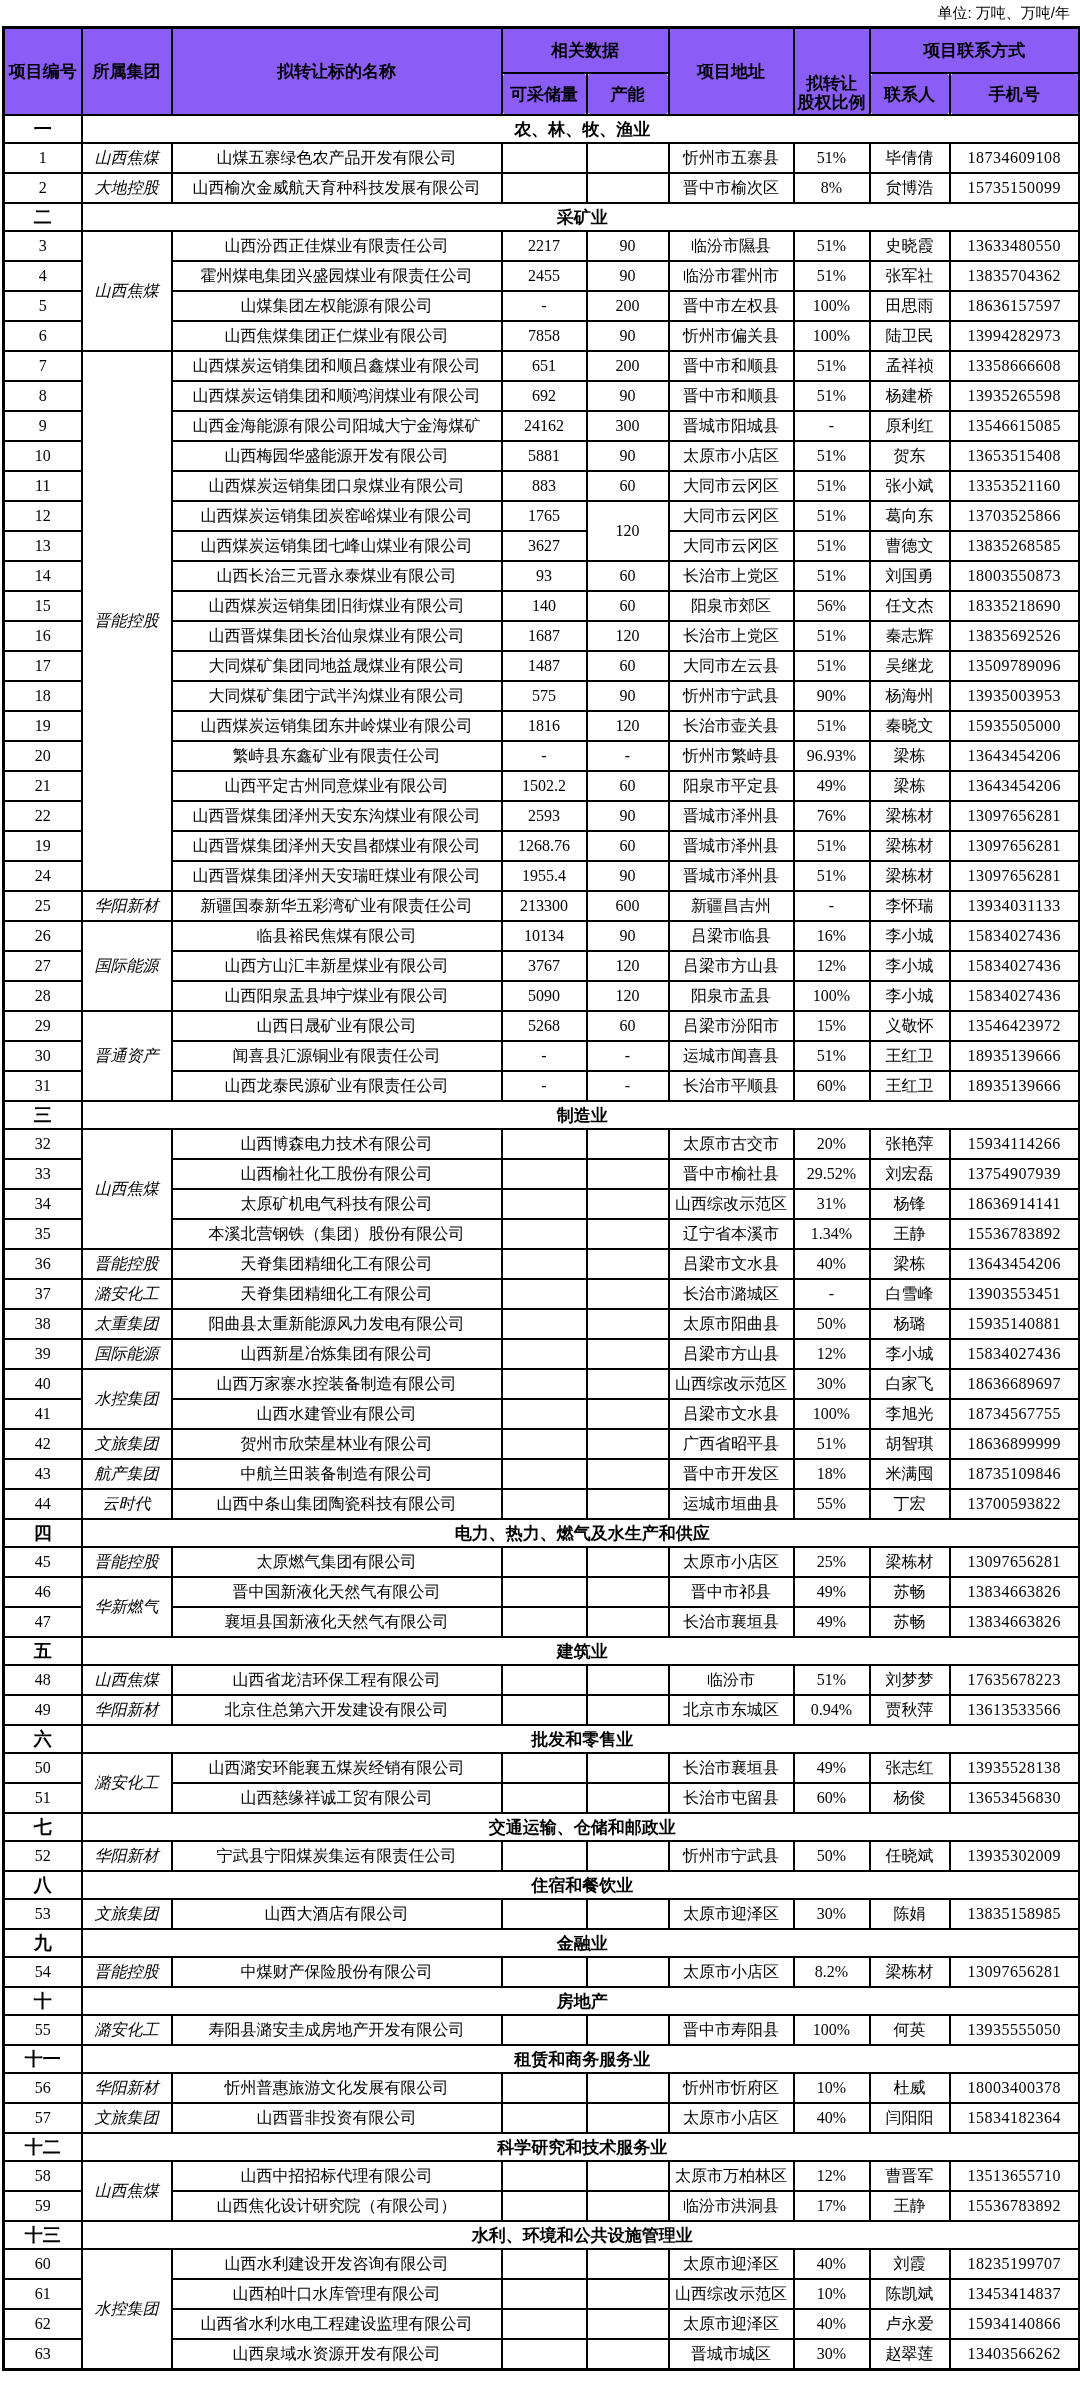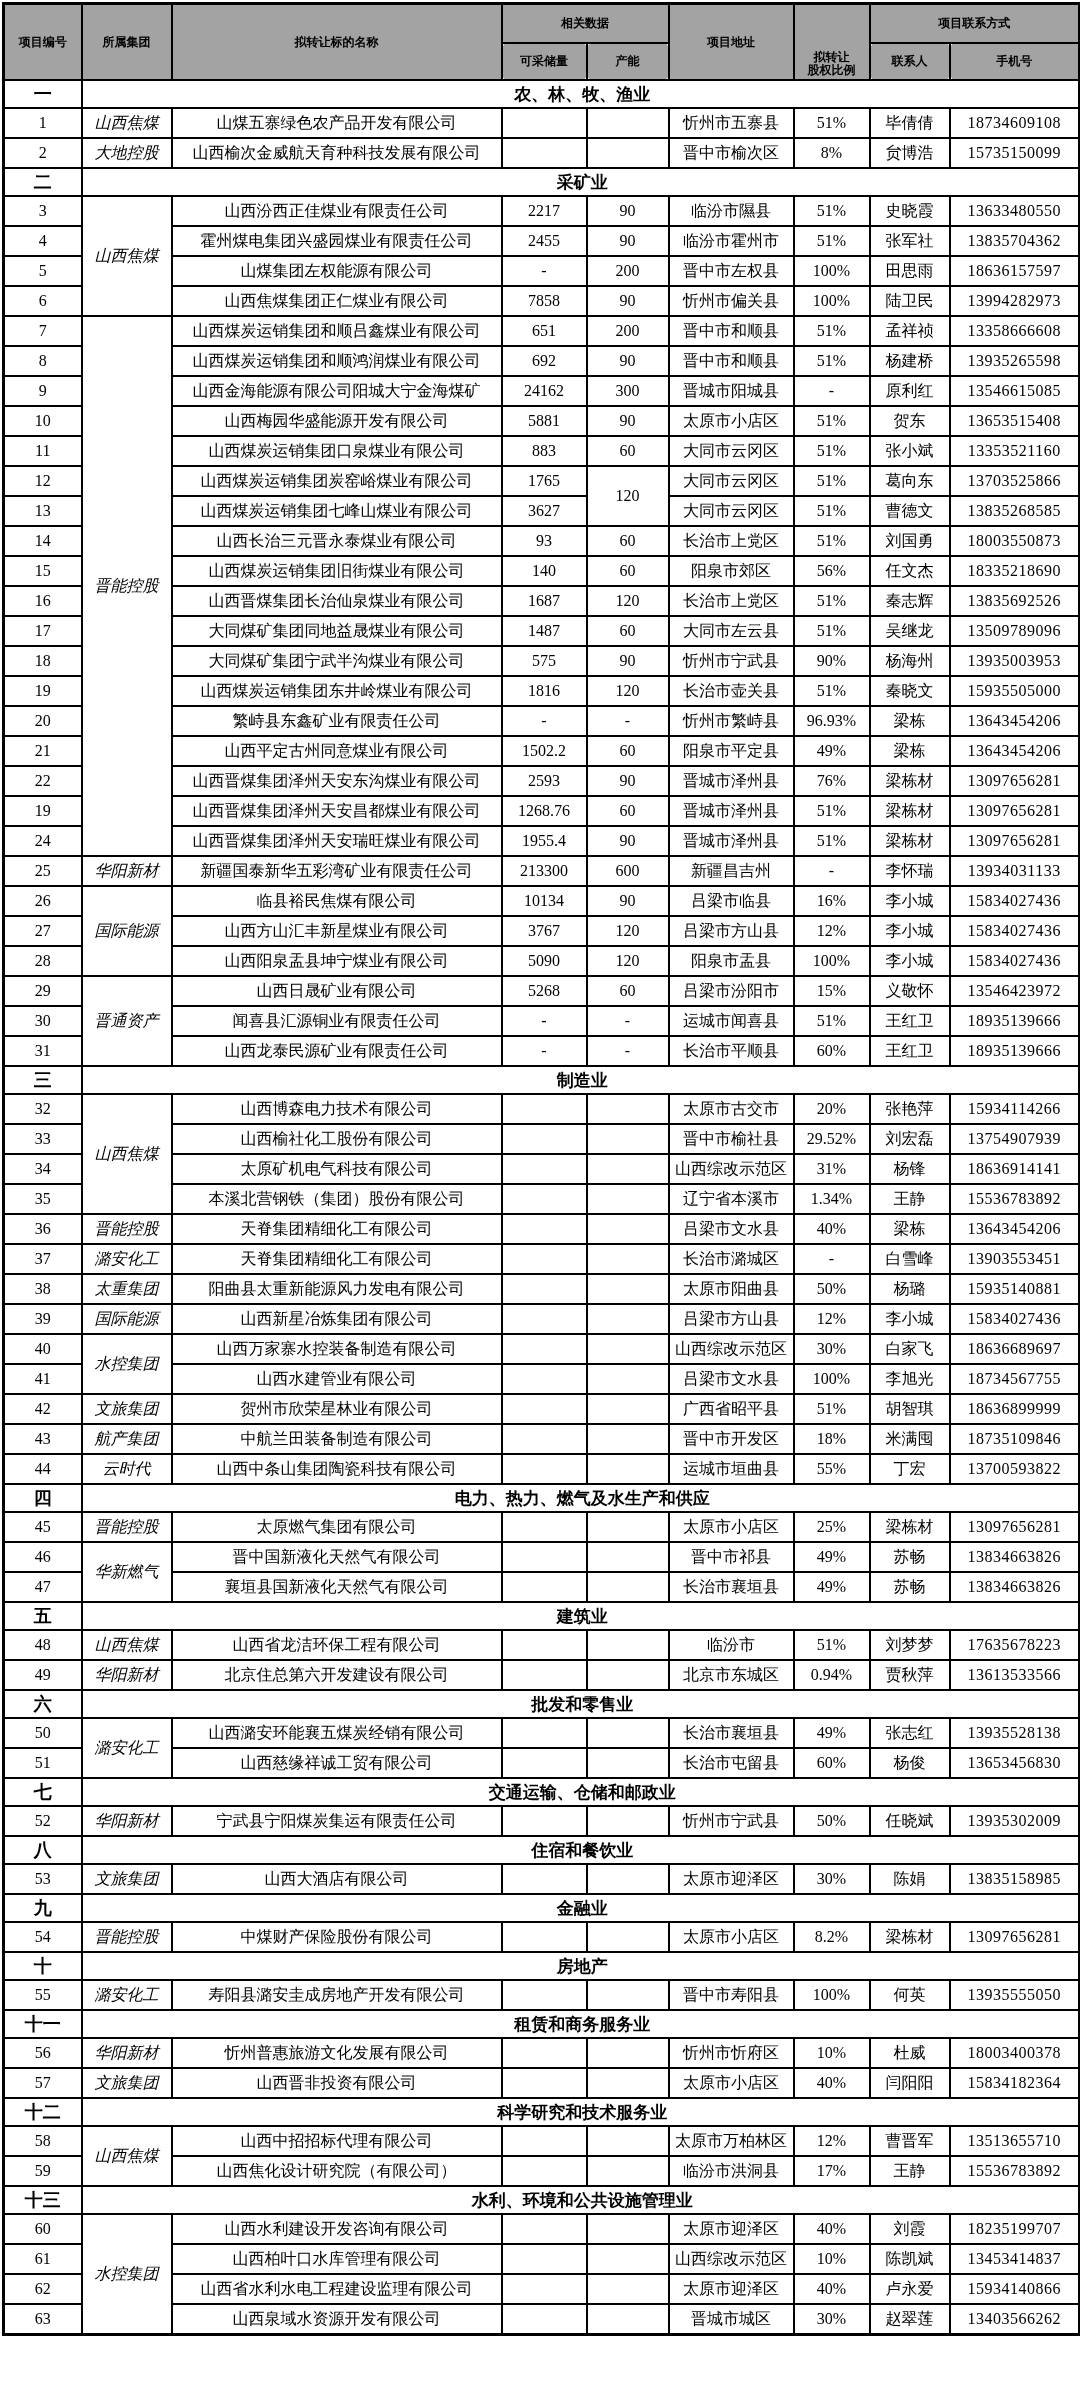--- a/index.html
+++ b/index.html
@@ -37,22 +37,22 @@
     margin: 0 auto;
     border: 3px solid #000;
   }
   table.main th, table.main td {
     border: 2px solid #000;
     overflow: hidden;
     white-space: nowrap;
     box-sizing: border-box;
   }
   thead th {
-    background: #a3a3a3;
-    font-size: 12px;
+    background: #8b5cf6;
+    font-size: 17px;
     font-weight: bold;
     text-align: center;
     padding: 2px 0;
     font-family: "Liberation Sans", "DejaVu Sans", sans-serif;
   }
   thead tr.tier1 th { height: 36px; }
   thead tr.tier2 th { height: 34px; border-radius: 6px; }
   tr.section-row td {
     height: 27px;
     font-weight: bold;
@@ -69,20 +69,21 @@
   }
   td.c-name, td.c-addr { text-align: left; padding-left: 5px; }
   td.c-group { text-align: center; font-size: 16px; font-style: italic; }
   td.c-phone { font-size: 16px; letter-spacing: 0.5px; }
   .two-line { line-height: 1.1; margin-top: 44px; }
 </style>
 </head>
 <body>
 
 <div class="page">
+  <div class="unit-note">单位: 万吨、万吨/年</div>
 
   <table class="main">
     <colgroup>
       <col style="width:78px">
       <col style="width:90px">
       <col style="width:330px">
       <col style="width:85px">
       <col style="width:82px">
       <col style="width:125px">
       <col style="width:76px">

